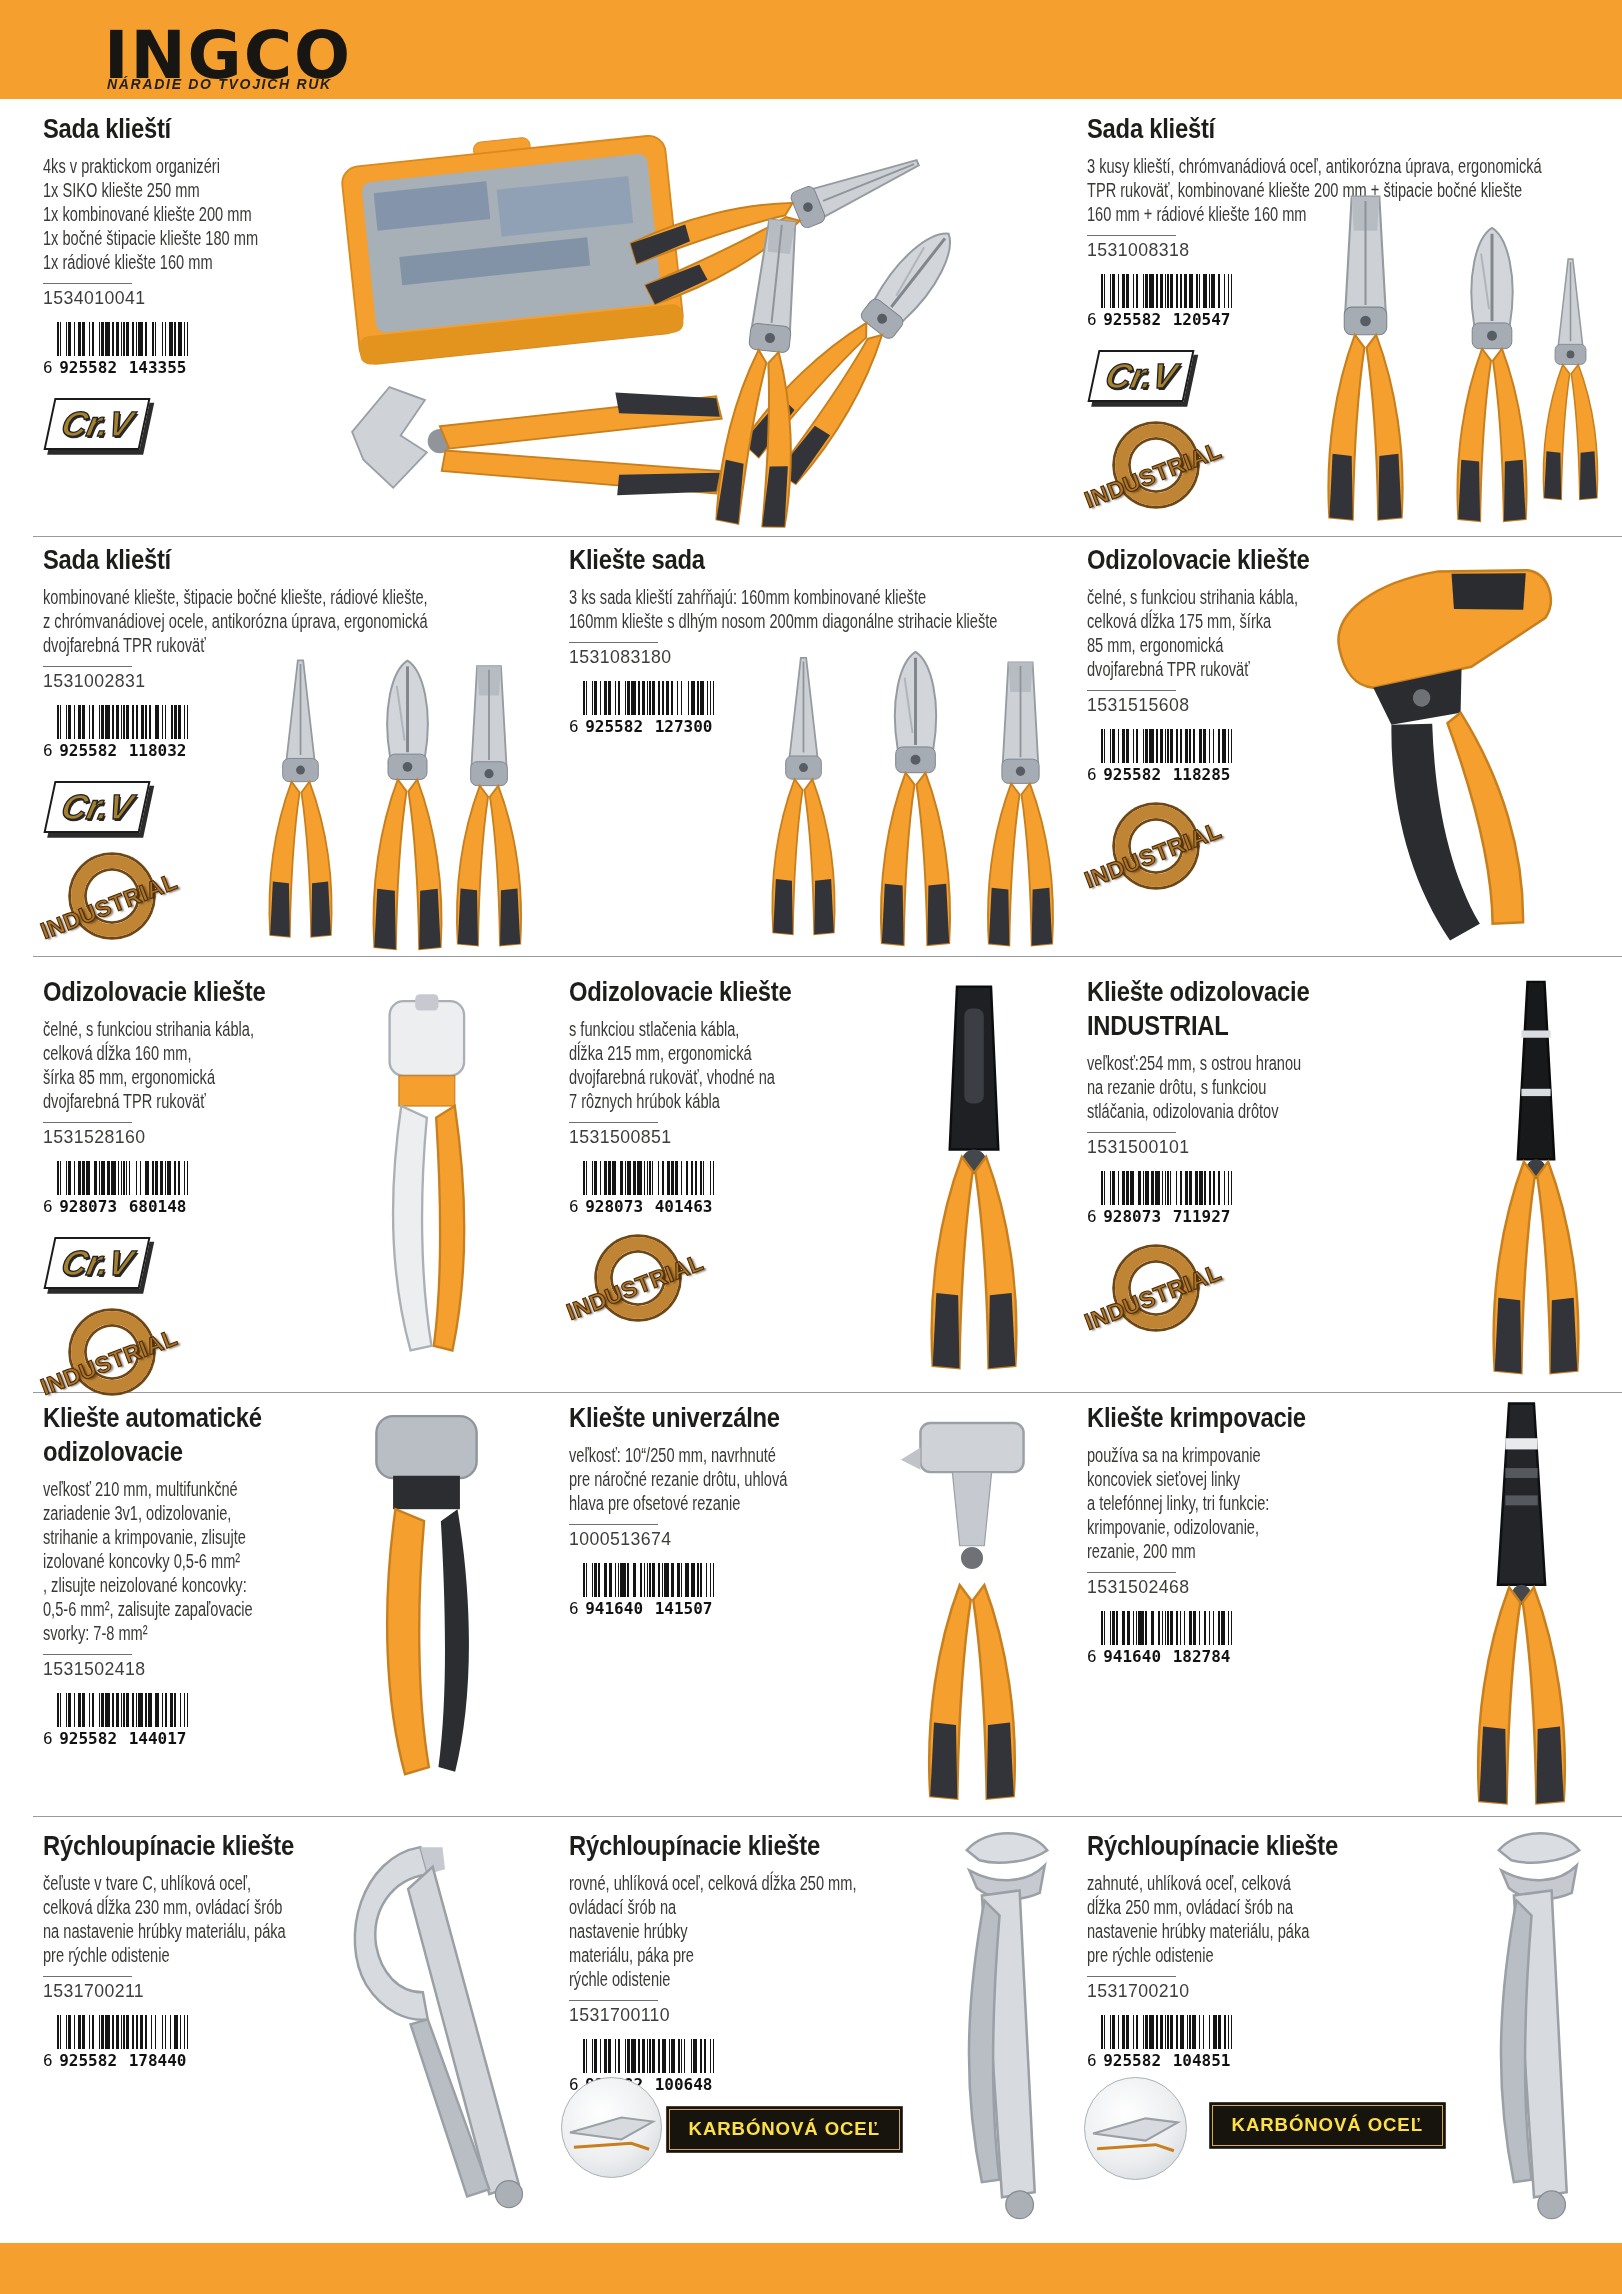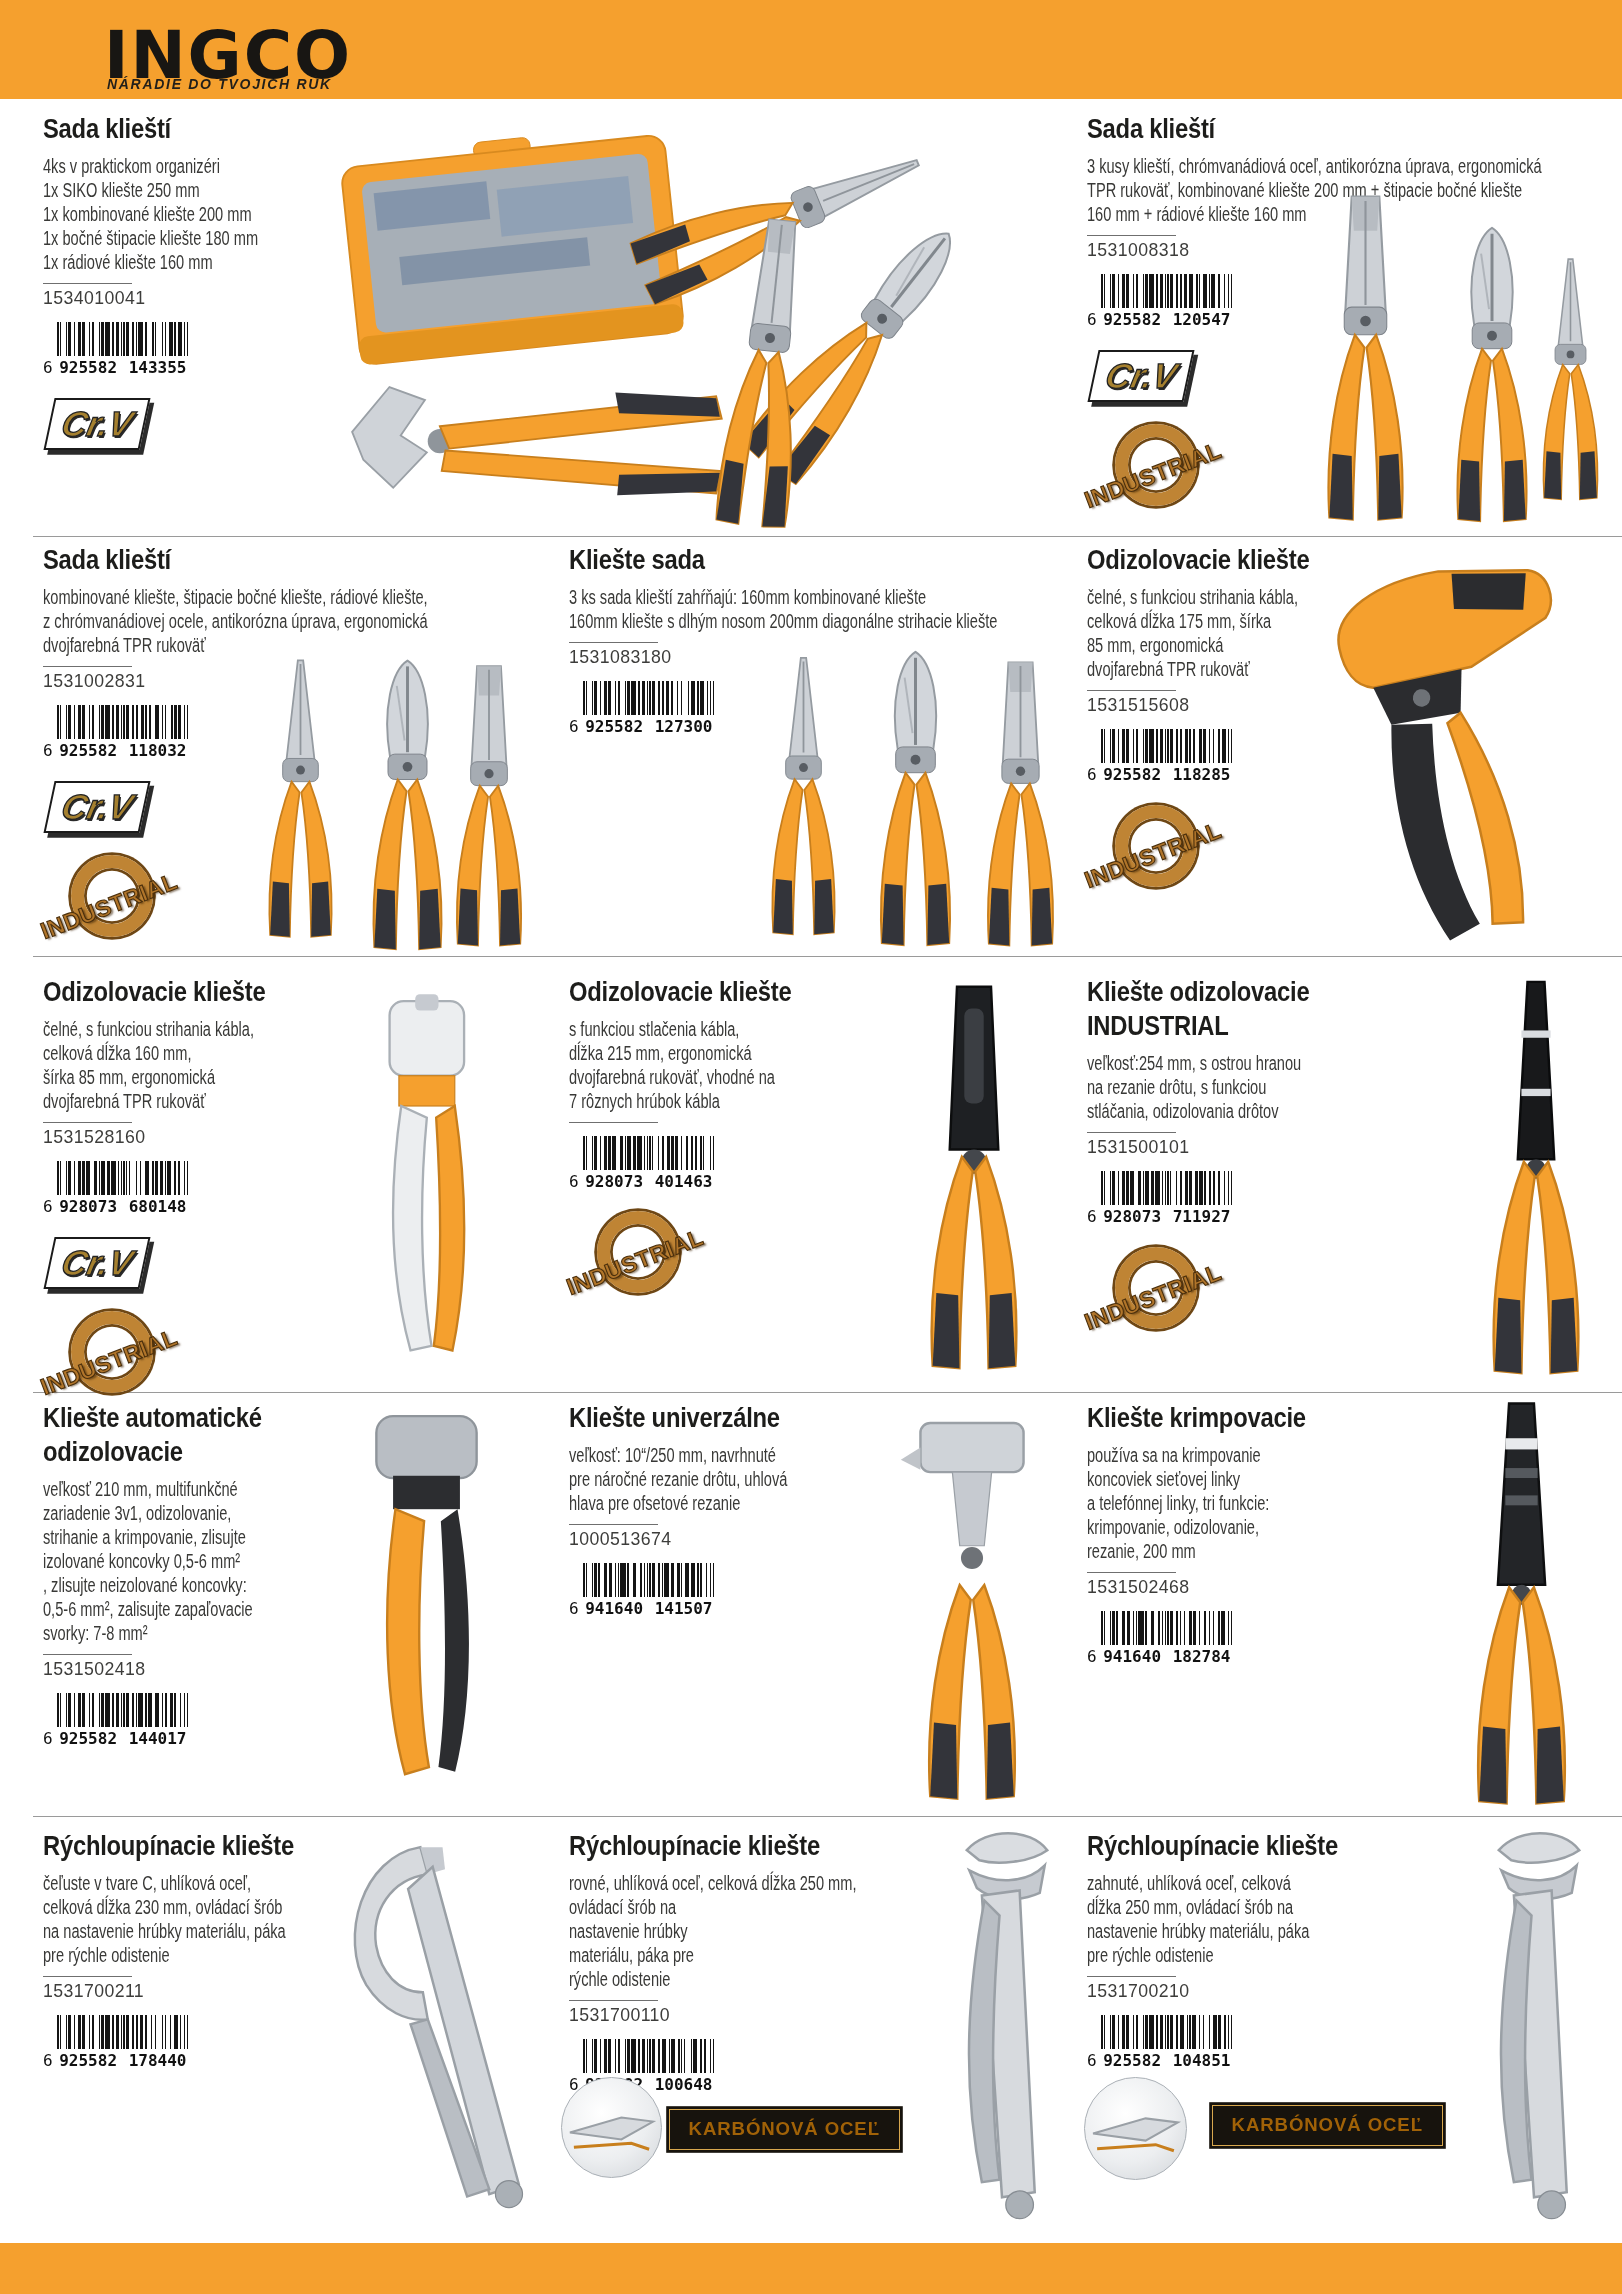--- a/index.html
+++ b/index.html
@@ -39,21 +39,21 @@
     box-shadow:4.7px 4.7px 0 rgba(25,25,25,.92);padding:0 11.2px;margin:3.7px 0 11.2px 5.6px;}
   .crv span{display:inline-block;font-style:italic;font-weight:900;font-size:35px;line-height:48px;
     color:#a5802f;-webkit-text-stroke:1.3px #222;text-shadow:1.9px 1.9px 0 #2a2a2a;}
   .industrial{position:relative;width:149px;height:104px;margin-top:7.5px;}
   .ind-ring{position:absolute;left:28px;top:3.7px;width:56px;height:56px;border:13px solid #bf8434;
     border-radius:50%;box-shadow:0 0 0 2.8px #6e4715, inset 0 0 0 2.8px #6e4715;}
   .ind-ribbon{position:absolute;left:-5.6px;top:41px;transform:rotate(-21deg);font-size:23px;font-weight:900;
     letter-spacing:0.5px;color:#b1752a;-webkit-text-stroke:1.1px #4a2f0c;
     text-shadow:1.9px 1.9px 1.9px rgba(60,35,5,.55);white-space:nowrap;}
   .carbon{position:absolute;background:#17130d;border:1.9px solid #d9a84e;box-shadow:0 0 0 2.8px #17130d;
-    padding:8.4px 18.6px;font-size:18.6px;font-weight:900;letter-spacing:0.9px;color:#a16207;white-space:nowrap;}
+    padding:8.4px 18.6px;font-size:18.6px;font-weight:900;letter-spacing:0.9px;color:#fde047;white-space:nowrap;}
   
   .img{position:absolute;}
   .img svg{display:block;width:100%;height:100%;}
   .detail-circle{position:absolute;border-radius:50%;border:1.9px solid #aab0b6;overflow:hidden;
     background:radial-gradient(circle at 40% 35%, #ffffff 0%, #eceef0 55%, #cfd3d7 100%);}
   .detail-circle svg{display:block;width:100%;height:100%;}
 </style>
 </head>
 <body>
 
@@ -908,20 +908,21 @@
   </div>
 </div>
 
 <div class="product" style="left:569px;top:975px">
   <h3 class="p-title">Odizolovacie kliešte</h3>
   <p class="p-desc">s funkciou stlačenia kábla,
 dĺžka 215 mm, ergonomická
 dvojfarebná rukoväť, vhodné na
 7 rôznych hrúbok kábla</p>
   <div class="codeline"></div>
+  <div class="p-code">1531500851</div>
   <div class="barcode">
     <span class="bc-lead">6</span>
     <div class="bc-col">
       <div class="bars">
           <span class="b"></span>
           <span></span>
           <span class="b"></span>
           <span></span>
           <span></span>
           <span></span>

